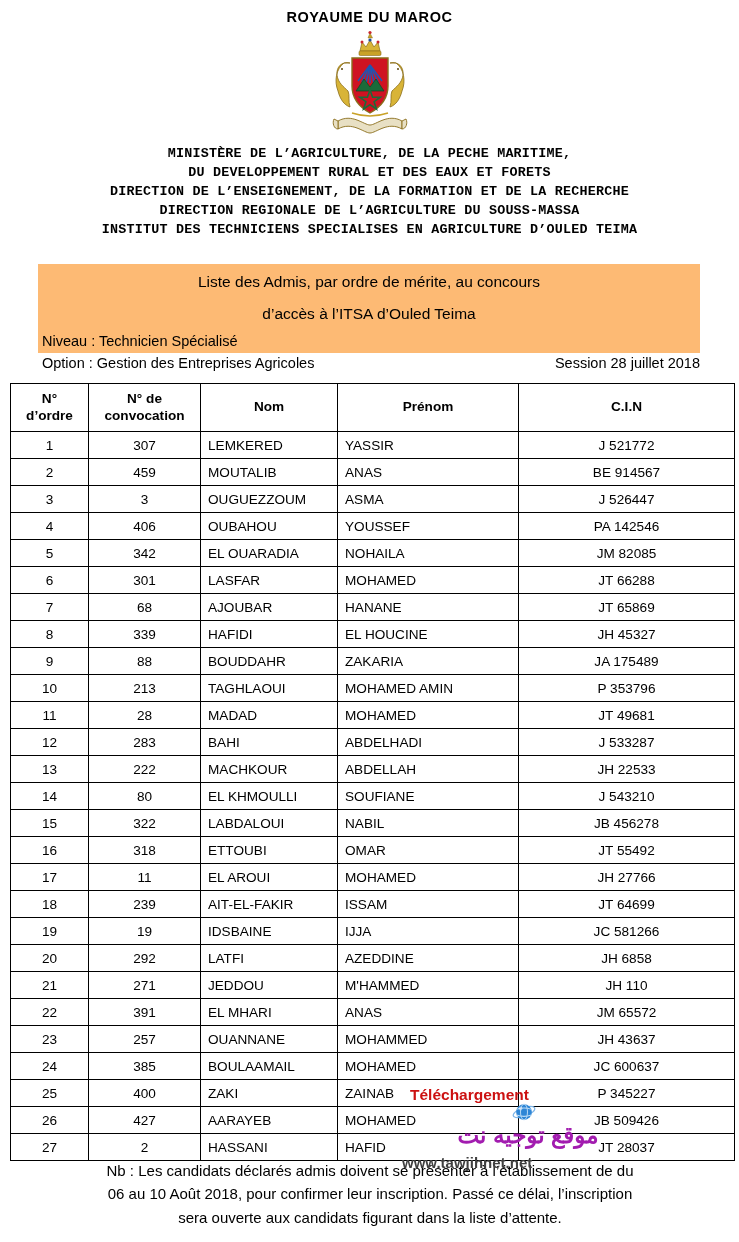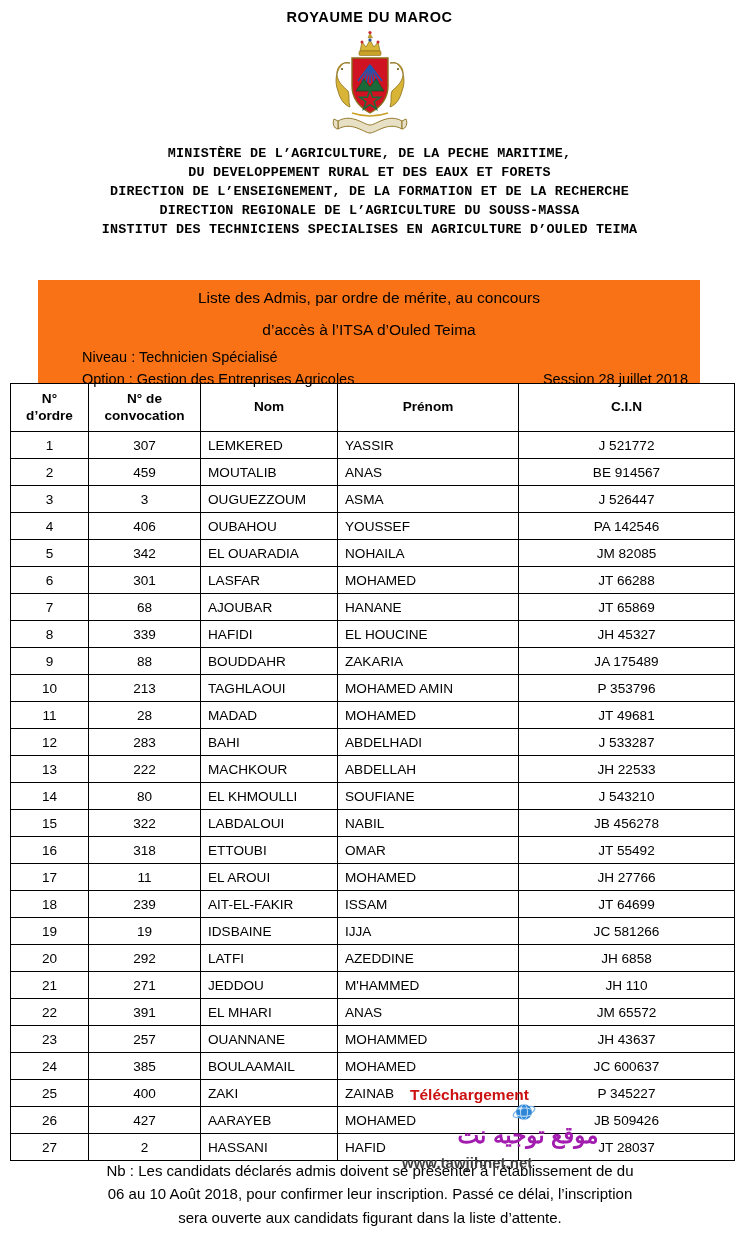--- a/index.html
+++ b/index.html
@@ -43,42 +43,40 @@
     margin-top: 4px;
     padding: 0 8px;
     font-family: Liberation Mono, monospace;
   }
   #ministry-block .ln { white-space: nowrap; }
 
   
   #subtitle-panel {
     position: absolute;
     left: 38px;
-    top: 280px;
+    top: 264px;
     width: 662px;
-    height: 104px;
-    background: #f97316;
+    height: 89px;
+    background: #fdba74;
     box-sizing: border-box;
   }
   #subtitle-panel .center-line {
     text-align: center;
     font-size: 15.5px;
     line-height: 1.55;
     padding-top: 6px;
   }
   #subtitle-panel .center-line.second { padding-top: 0; margin-top: 8px; }
   .meta-row {
     display: flex;
     justify-content: space-between;
     align-items: baseline;
     font-size: 14.5px;
     padding-left: 4px;
-    padding-right: 12px;
     line-height: 1.5;
-    margin-left: 40px;
   }
   .meta-row .left { text-align: left; }
   .meta-row .right { text-align: right; }
   #meta-level { margin-top: 5px; }
 
   
   #admis-table {
     position: absolute;
     left: 10px;
     top: 383px;

